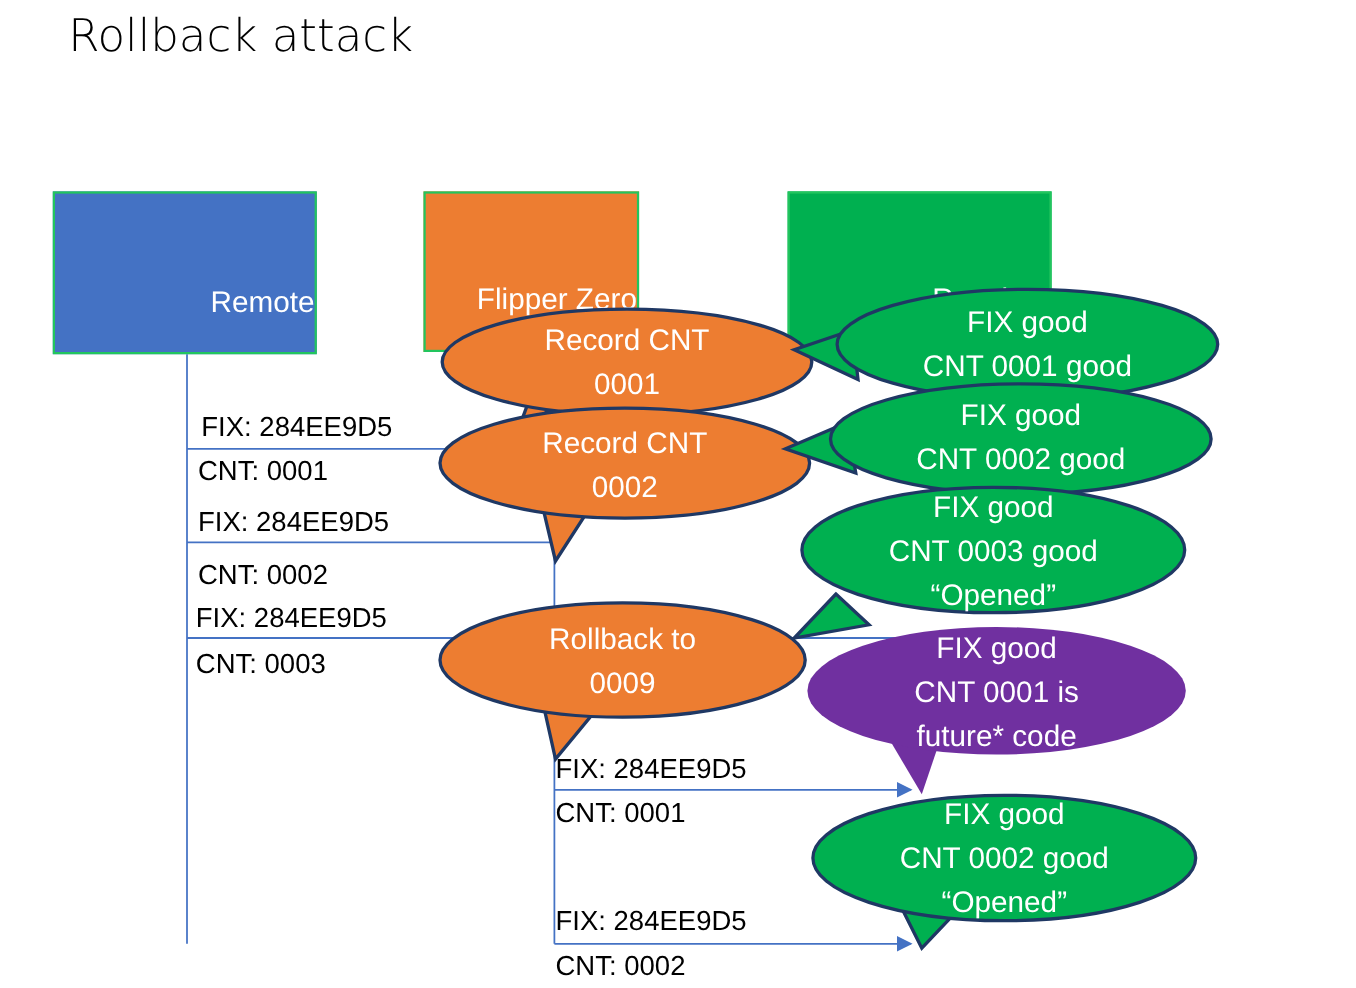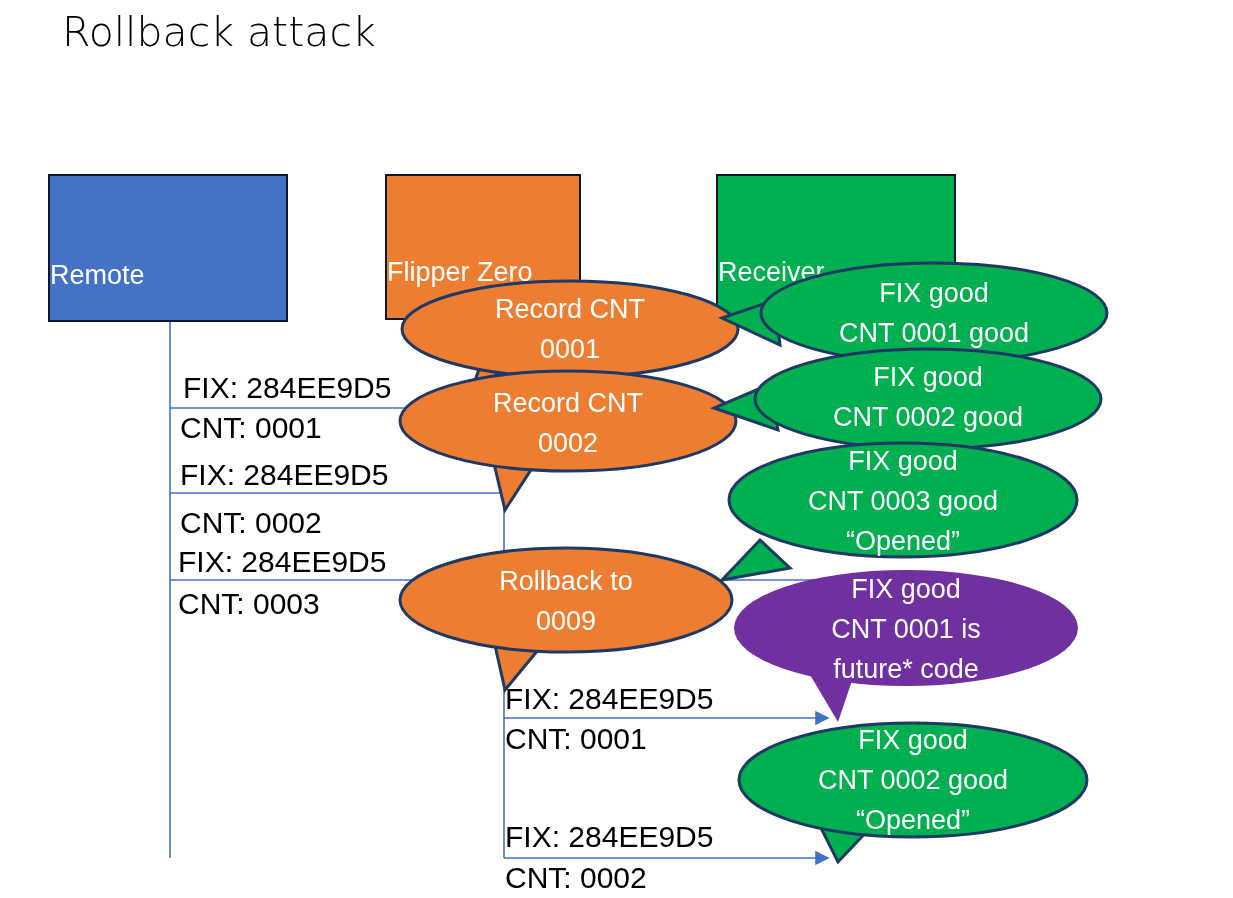--- a/index.html
+++ b/index.html
@@ -33,24 +33,24 @@
     font-weight: 300;
     color: #000000;
     letter-spacing: 0px;
     white-space: nowrap;
     font-family: "DejaVu Sans", sans-serif;
   }
   
   .lane-box {
     position: absolute;
     box-sizing: border-box;
-    border: 2px solid #0f172a;
+    border: 2px solid #22c55e;
     display: flex;
     align-items: center;
-    justify-content: flex-start;
+    justify-content: flex-end;
   }
   .lane-label {
     color: #ffffff;
     font-size: 27px;
     line-height: 1.15;
     text-align: center;
     white-space: nowrap;
   }
   .lane-remote   { left: 48px;  top: 174px; width: 240px; height: 148px; background: #4472C4; }
   .lane-flipper  { left: 385px; top: 174px; width: 196px; height: 146px; background: #ED7D31; }
@@ -67,21 +67,21 @@
     text-align: center;
     font-size: 27px;
     line-height: 40px;
     white-space: pre-line;
     pointer-events: none;
   }
   
   .msg-label {
     position: absolute;
     color: #000000;
-    font-size: 30px;
+    font-size: 25px;
     line-height: 28px;
     white-space: nowrap;
     text-align: right;
   }
 </style>
 </head>
 <body>
 
 <div id="slide">
 

